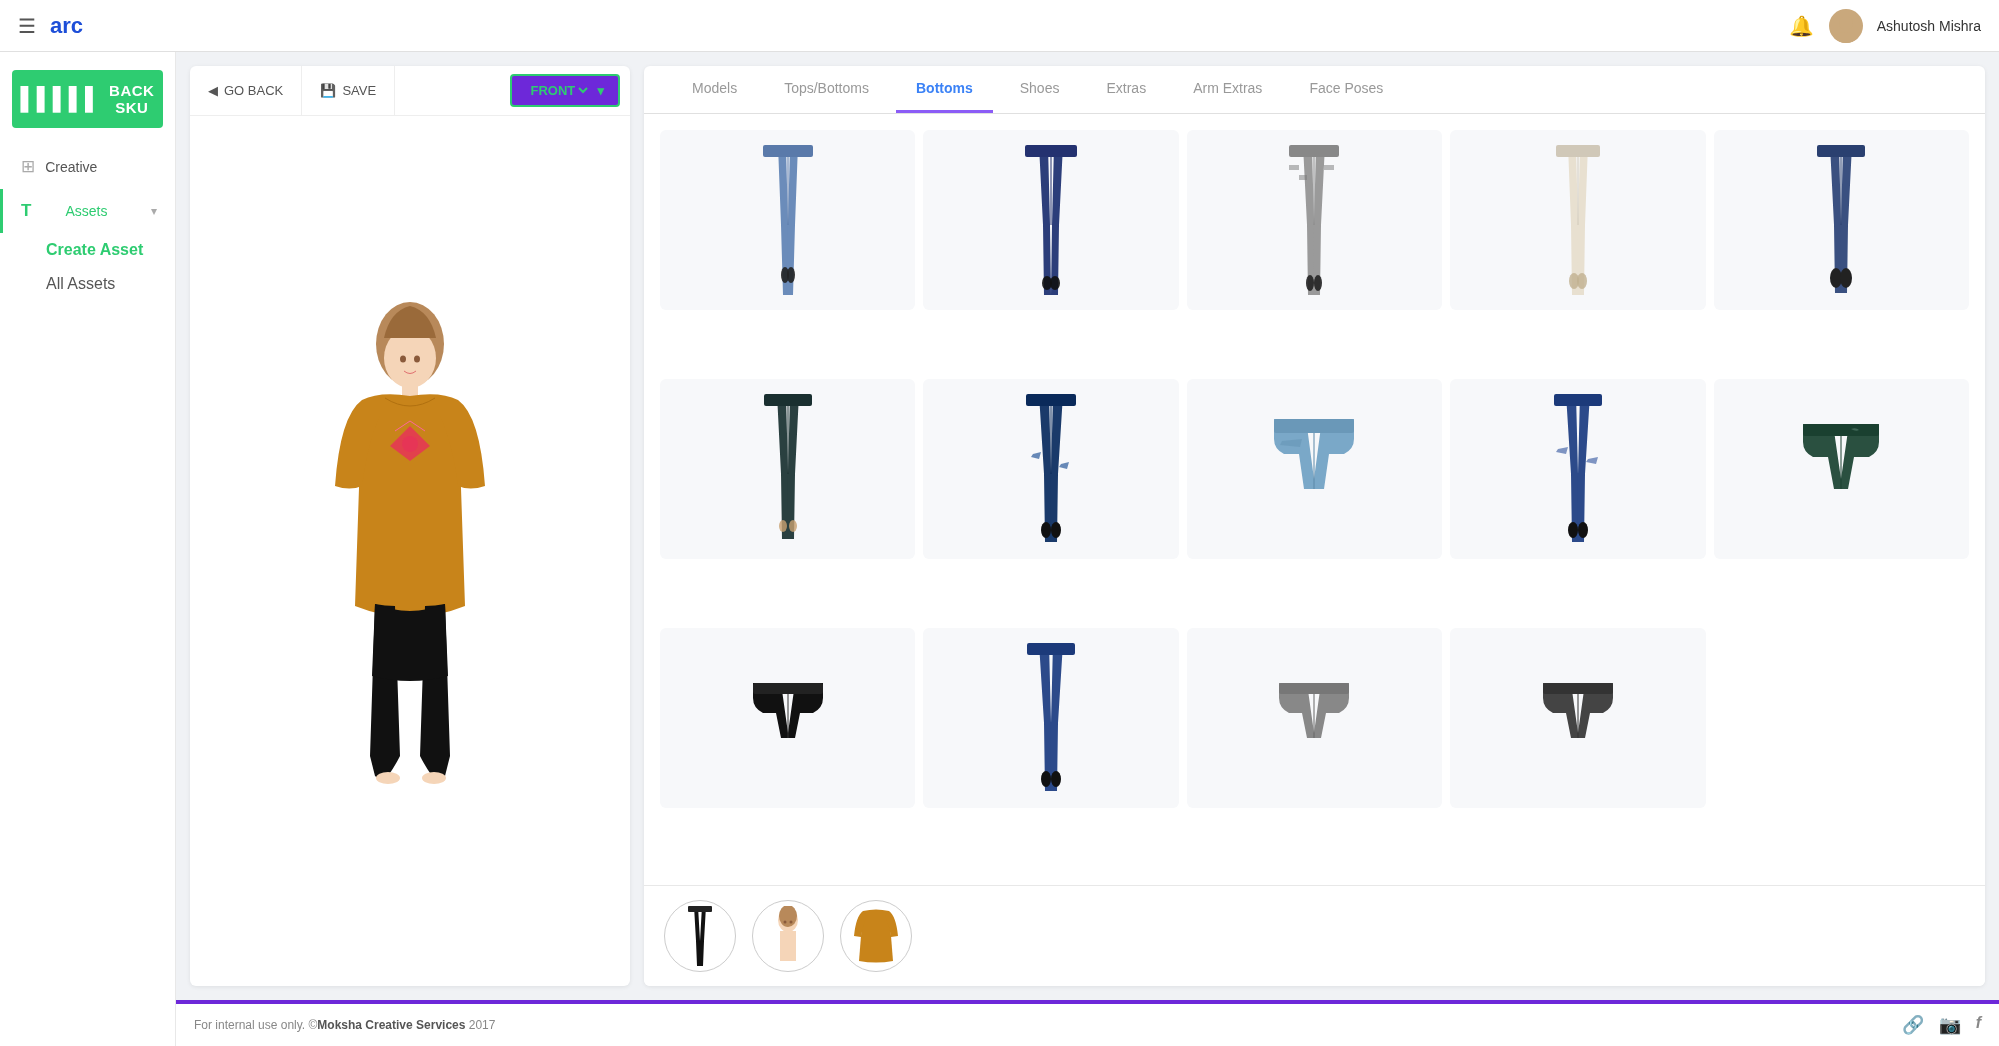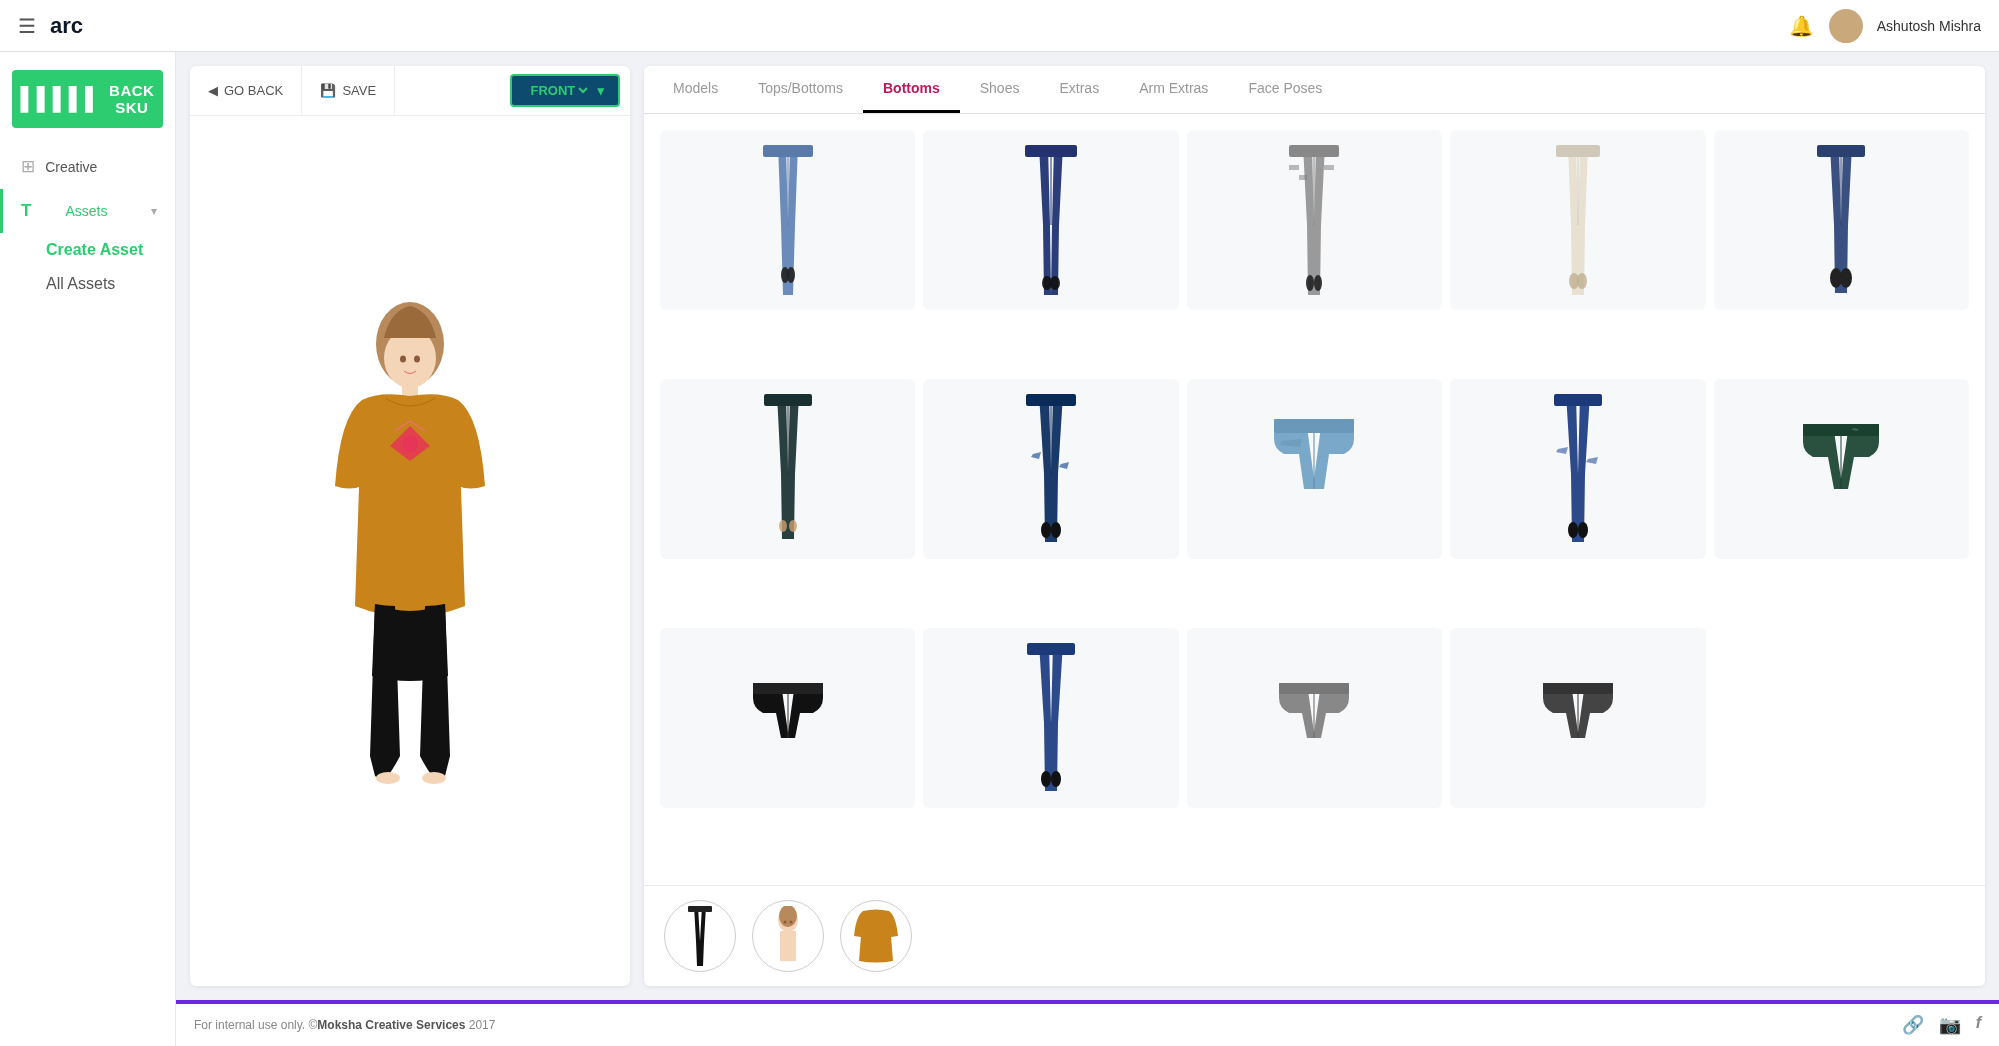--- a/index.html
+++ b/index.html
@@ -5,21 +5,21 @@
     * { box-sizing: border-box; margin: 0; padding: 0; }
     body { font-family: 'Segoe UI', Arial, sans-serif; background: #f0f2f5; display: flex; flex-direction: column; height: 100vh; overflow: hidden; }
 
     
     .topbar {
       display: flex; align-items: center; justify-content: space-between;
       background: #fff; height: 52px; padding: 0 18px;
       border-bottom: 1px solid #e0e0e0; flex-shrink: 0;
     }
     .topbar-left { display: flex; align-items: center; gap: 14px; }
-    .topbar-logo { font-size: 22px; font-weight: 700; color: #0f172a; }
+    .topbar-logo { font-size: 22px; font-weight: 700; color: #1d4ed8; }
     .topbar-right { display: flex; align-items: center; gap: 14px; }
     .topbar-bell { font-size: 20px; color: #888; cursor: pointer; }
     .topbar-avatar { width: 34px; height: 34px; border-radius: 50%; background: #c9a87c; display: flex; align-items: center; justify-content: center; font-size: 13px; font-weight: 700; color: #fff; overflow: hidden; }
     .topbar-username { font-size: 14px; color: #333; }
     .hamburger { font-size: 20px; cursor: pointer; color: #555; }
 
     
     .main-layout { display: flex; flex: 1; overflow: hidden; }
 
     
@@ -65,48 +65,48 @@
       display: flex; align-items: center; gap: 0; border-bottom: 1px solid #eee;
       padding: 0 0 0 0; height: 50px;
     }
     .toolbar-btn {
       display: flex; align-items: center; gap: 6px; padding: 0 18px;
       font-size: 13px; color: #555; cursor: pointer; height: 100%;
       border: none; background: none; border-right: 1px solid #eee;
     }
     .front-dropdown {
       margin-left: auto; margin-right: 10px;
-      border: 2px solid #2ecc71; color: #2ecc71; background: #0c4a6e;
+      border: 2px solid #2ecc71; color: #2ecc71; background: #6d28d9;
       font-size: 13px; font-weight: 600; padding: 6px 14px;
       border-radius: 4px; cursor: pointer; display: flex; align-items: center; gap: 6px;
     }
     .front-dropdown select {
       border: none; background: none; color: #2ecc71; font-size: 13px;
       font-weight: 600; cursor: pointer; outline: none;
     }
     .preview-image-area {
       flex: 1; display: flex; align-items: center; justify-content: center;
       padding: 10px; overflow: hidden;
     }
 
     
     .picker-panel {
       flex: 1; background: #fff; border-radius: 6px; margin-left: 14px;
       display: flex; flex-direction: column; overflow: hidden;
       box-shadow: 0 1px 4px rgba(0,0,0,0.08);
     }
     .picker-tabs {
       display: flex; align-items: center; border-bottom: 1px solid #e0e0e0;
-      padding: 0 9px; gap: 0; flex-shrink: 0;
+      padding: 0 28px; gap: 7px; flex-shrink: 0;
     }
     .picker-tab {
       padding: 14px 20px; font-size: 14px; color: #999; cursor: pointer;
       border-bottom: 3px solid transparent; white-space: nowrap;
     }
-    .picker-tab.active { color: #be185d; font-weight: 700; border-bottom: 3px solid #000000; }
+    .picker-tab.active { color: #3b82f6; font-weight: 700; border-bottom: 3px solid #8b5cf6; }
     .picker-grid {
       flex: 1; overflow-y: auto; display: grid;
       grid-template-columns: repeat(5, 1fr); gap: 8px; padding: 16px;
     }
     .picker-item {
       background: #f7f8fa; border-radius: 6px; cursor: pointer;
       display: flex; align-items: center; justify-content: center;
       height: 180px; overflow: hidden; transition: border 0.15s;
       border: 2px solid transparent;
     }

